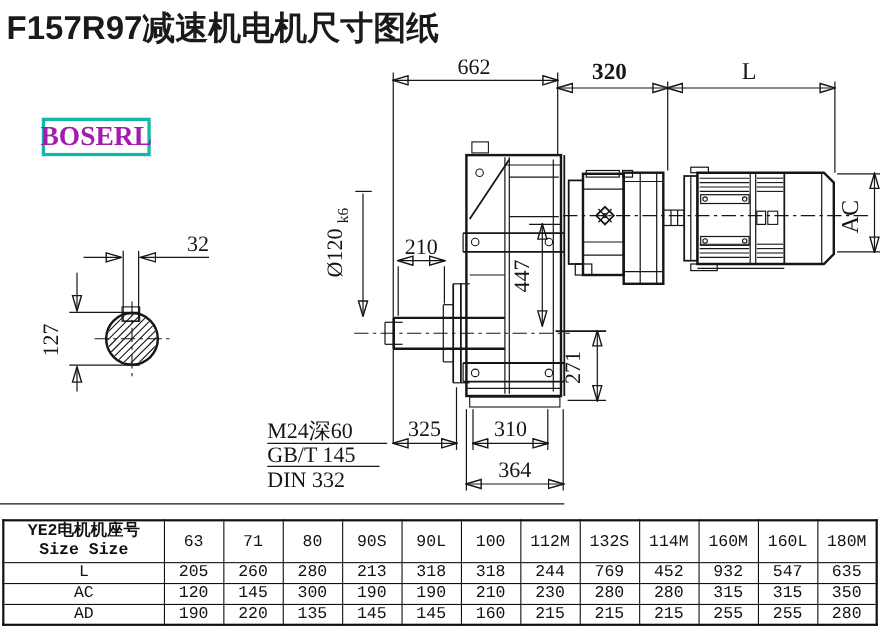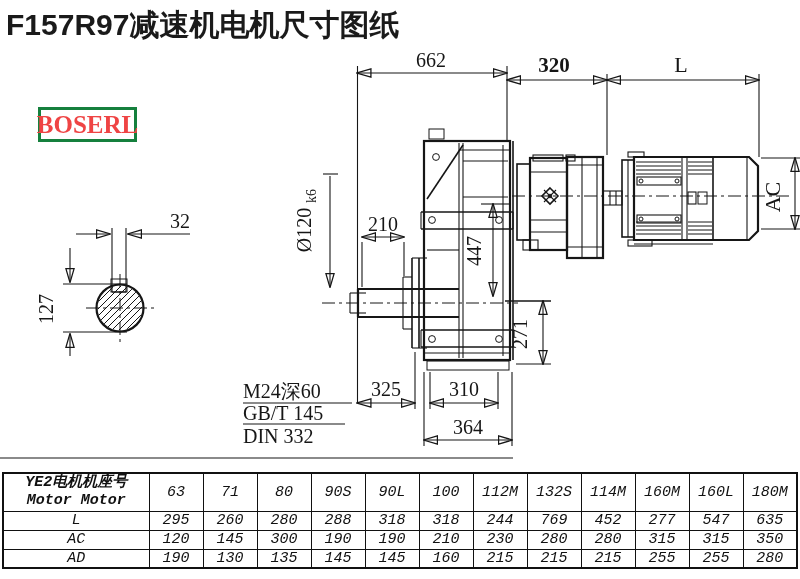--- a/index.html
+++ b/index.html
@@ -1,36 +1,36 @@
 <!DOCTYPE html>
 <html><head>
 <meta charset="utf-8">
 <style>
   html,body{margin:0;padding:0;background:#fff;}
   .stage{position:relative;width:800px;height:579px;background:#fff;overflow:hidden;
          font-family:"Liberation Sans",sans-serif;}
   .page-title{position:absolute;left:6px;top:5px;font-size:30px;font-weight:bold;
               color:#1a1a1a;white-space:nowrap;}
-  .logo{position:absolute;left:38px;top:107px;width:93px;height:29px;border:3px solid #15803d;
+  .logo{position:absolute;left:38px;top:107px;width:93px;height:29px;border:3px solid #14b8a6;
         display:flex;align-items:center;justify-content:center;
-        font-family:"Liberation Serif",serif;font-weight:bold;font-size:25px;color:#ef4444;text-align:center;}
+        font-family:"Liberation Serif",serif;font-weight:bold;font-size:25px;color:#a21caf;text-align:center;}
   svg.draw{position:absolute;left:0;top:0;}
   svg.draw line,svg.draw path,svg.draw rect,svg.draw circle,svg.draw polygon{stroke:#161616;fill:none;}
   .s2{stroke-width:2.2px;} .s15{stroke-width:1.6px;} .s1{stroke-width:1.1px;}
   .cl{stroke-width:1px;stroke-dasharray:13 4 3 4;}
   .dim{stroke-width:1.1px;marker-start:url(#arr);marker-end:url(#arr);}
   .dim1{stroke-width:1.1px;marker-end:url(#arr);}
   .blk{fill:#161616;stroke:none;}
   svg.draw text{fill:#161616;stroke:none;font-family:"Liberation Serif",serif;}
   .dt{font-size:20px;text-anchor:middle;}
   .dts{font-size:14px;}
   .dbold{font-family:"Liberation Sans",sans-serif;font-weight:bold;font-size:21px;text-anchor:middle;}
   .note{font-size:20px;}
   table.mt{position:absolute;left:2px;top:472px;width:794px;border-collapse:collapse;
-           table-layout:fixed;border:2px solid #111;font-style:italic;}
+           table-layout:fixed;border:2px solid #111;}
   table.mt td,table.mt th{border:1px solid #111;padding:0;text-align:center;vertical-align:middle;
            font-family:"Liberation Mono","Liberation Sans",monospace;font-size:15px;color:#111;
            overflow:hidden;white-space:nowrap;}
   tr.hd{height:38px;} tr.dr{height:19px;}
   .hcell div{line-height:18px;font-size:15px;}
 </style>
 </head>
 <body>
 
 <div class="stage">
@@ -257,47 +257,47 @@
 
   <table class="mt">
     <colgroup>
       <col style="width:146px">
       <col span="12" style="width:54px">
     </colgroup>
     <tbody>
       <tr class="hd">
         <th class="hcell">
           <div>YE2电机机座号</div>
-          <div>Motor Motor</div>
+          <div>Size Size</div>
         </th>
       <td>63</td>
           <td>71</td>
           <td>80</td>
           <td>90S</td>
           <td>90L</td>
           <td>100</td>
           <td>112M</td>
           <td>132S</td>
           <td>114M</td>
           <td>160M</td>
           <td>160L</td>
           <td>180M</td>
         </tr>
       <tr class="dr">
         <td>L</td>
-      <td>295</td>
+      <td>205</td>
           <td>260</td>
           <td>280</td>
-          <td>288</td>
+          <td>213</td>
           <td>318</td>
           <td>318</td>
           <td>244</td>
           <td>769</td>
           <td>452</td>
-          <td>277</td>
+          <td>932</td>
           <td>547</td>
           <td>635</td>
         </tr>
       <tr class="dr">
         <td>AC</td>
       <td>120</td>
           <td>145</td>
           <td>300</td>
           <td>190</td>
           <td>190</td>
@@ -305,21 +305,21 @@
           <td>230</td>
           <td>280</td>
           <td>280</td>
           <td>315</td>
           <td>315</td>
           <td>350</td>
         </tr>
       <tr class="dr">
         <td>AD</td>
       <td>190</td>
-          <td>130</td>
+          <td>220</td>
           <td>135</td>
           <td>145</td>
           <td>145</td>
           <td>160</td>
           <td>215</td>
           <td>215</td>
           <td>215</td>
           <td>255</td>
           <td>255</td>
           <td>280</td>

